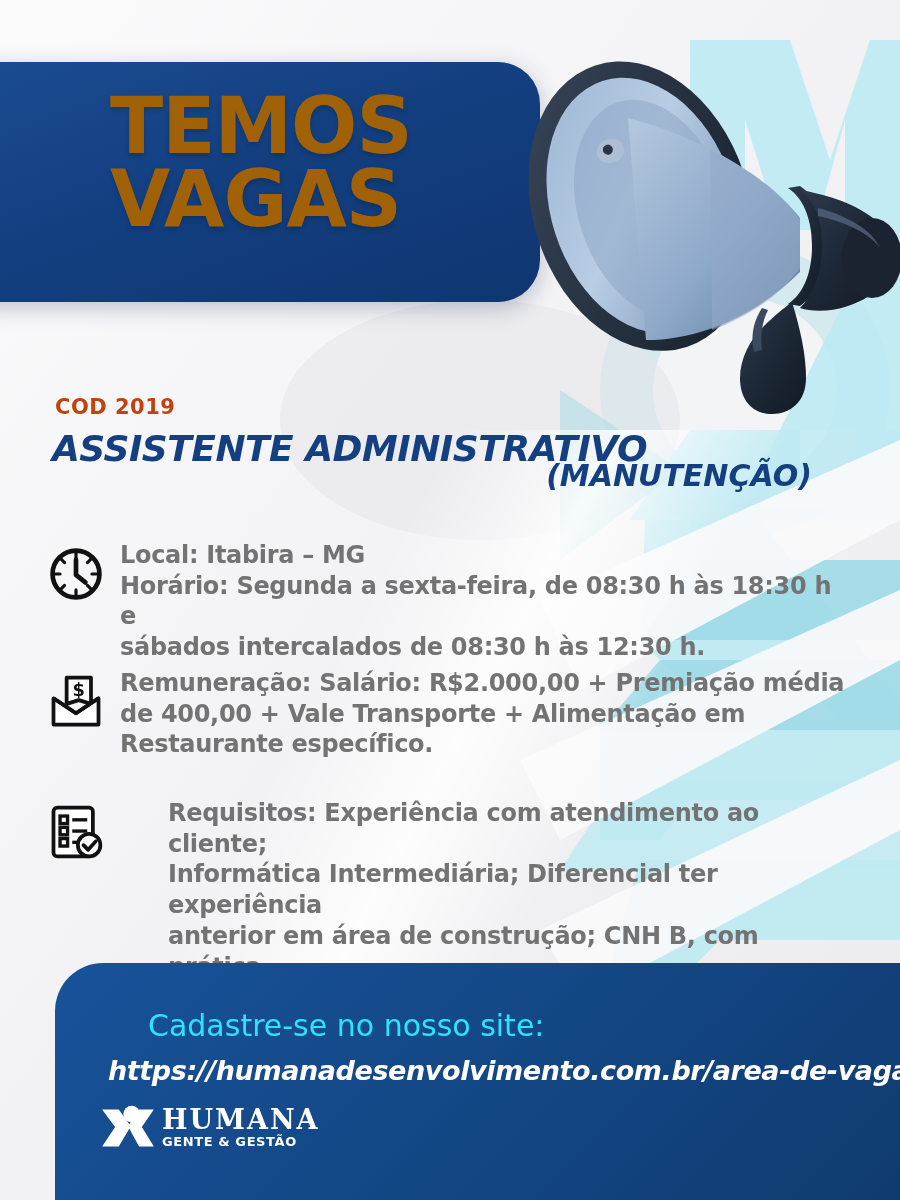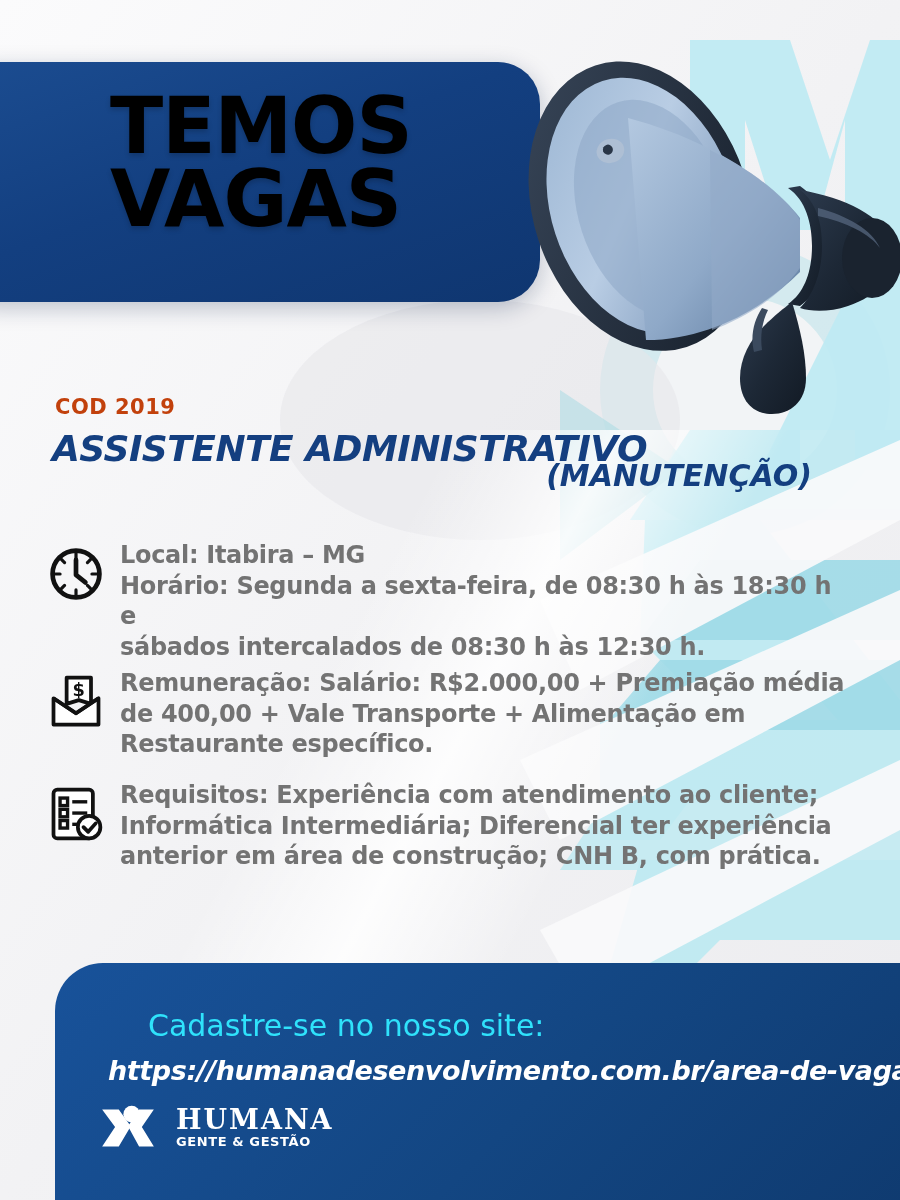--- a/index.html
+++ b/index.html
@@ -37,21 +37,21 @@
     background:linear-gradient(150deg,#1a4a8e 0%,#123d7d 60%,#0e3straight 100%);
     background:#123d7d;
     background-image:linear-gradient(160deg,#1b4c90 0%,#133f80 45%,#0f3670 100%);
     border-radius:0 42px 42px 0;
     z-index:5;
     box-shadow:0 6px 22px rgba(10,30,70,0.25);
   }
   .header-title {
     position:absolute; left:110px; top:90px;
     z-index:7;
-    color:#000000;
+    color:#a16207;
     font-weight:bold;
     font-size:78px;
     line-height:0.93;
     letter-spacing:-1px;
     font-family:"DejaVu Sans", sans-serif;
     text-shadow:0 3px 5px rgba(0,0,0,0.18);
   }
   .header-title .l2 { display:block; }
 
   
@@ -80,21 +80,21 @@
   
   .info-row { position:absolute; z-index:8; display:flex; align-items:flex-start; }
   .info-icon { width:74px; flex:0 0 74px; padding-top:4px; }
   .info-text {
     color:#737373; font-size:24px; line-height:1.28; font-weight:bold;
     font-family:"DejaVu Sans", sans-serif;
     letter-spacing:-0.3px;
   }
   #row-schedule   { left:46px; top:540px; width:800px; }
   #row-pay        { left:46px; top:668px; width:800px; }
-  #row-reqs       { left:46px; top:780px; width:800px; }
+  #row-reqs       { left:46px; top:798px; width:800px;gap:48px; }
 
   
   .footer-chevron { position:absolute; left:600px; top:955px; width:320px; height:250px; z-index:9; }
   .footer-banner {
     position:absolute; left:55px; top:963px;
     width:880px; height:240px;
     background:#164b8c;
     background-image:linear-gradient(135deg,#18529a 0%,#134682 55%,#0f3a6f 100%);
     border-radius:48px 0 0 0;
     z-index:10;
@@ -106,21 +106,21 @@
     margin-left:40px;
   }
   .footer-url {
     position:absolute; left:108px; top:1055px; z-index:12;
     color:#ffffff; font-size:27px; font-style:italic; font-weight:bold;
     letter-spacing:-0.4px; white-space:nowrap;
     font-family:"DejaVu Sans", sans-serif;
   }
   .footer-logo { position:absolute; left:100px; top:1104px; z-index:12; display:flex; align-items:center; }
   .logo-mark { width:56px; height:48px; flex:0 0 56px; }
-  .logo-words { margin-left:20px; color:#ffffff; }
+  .logo-words { margin-left:6px; color:#ffffff; }
   .logo-name {
     font-size:27px; font-weight:bold; letter-spacing:2px; line-height:1;
     font-family:"DejaVu Serif", serif;
   }
   .logo-tag {
     font-size:13px; font-weight:bold; letter-spacing:0.6px; line-height:1.1; margin-top:2px;
     font-family:"DejaVu Sans", sans-serif;
   }
 </style>
 </head>

